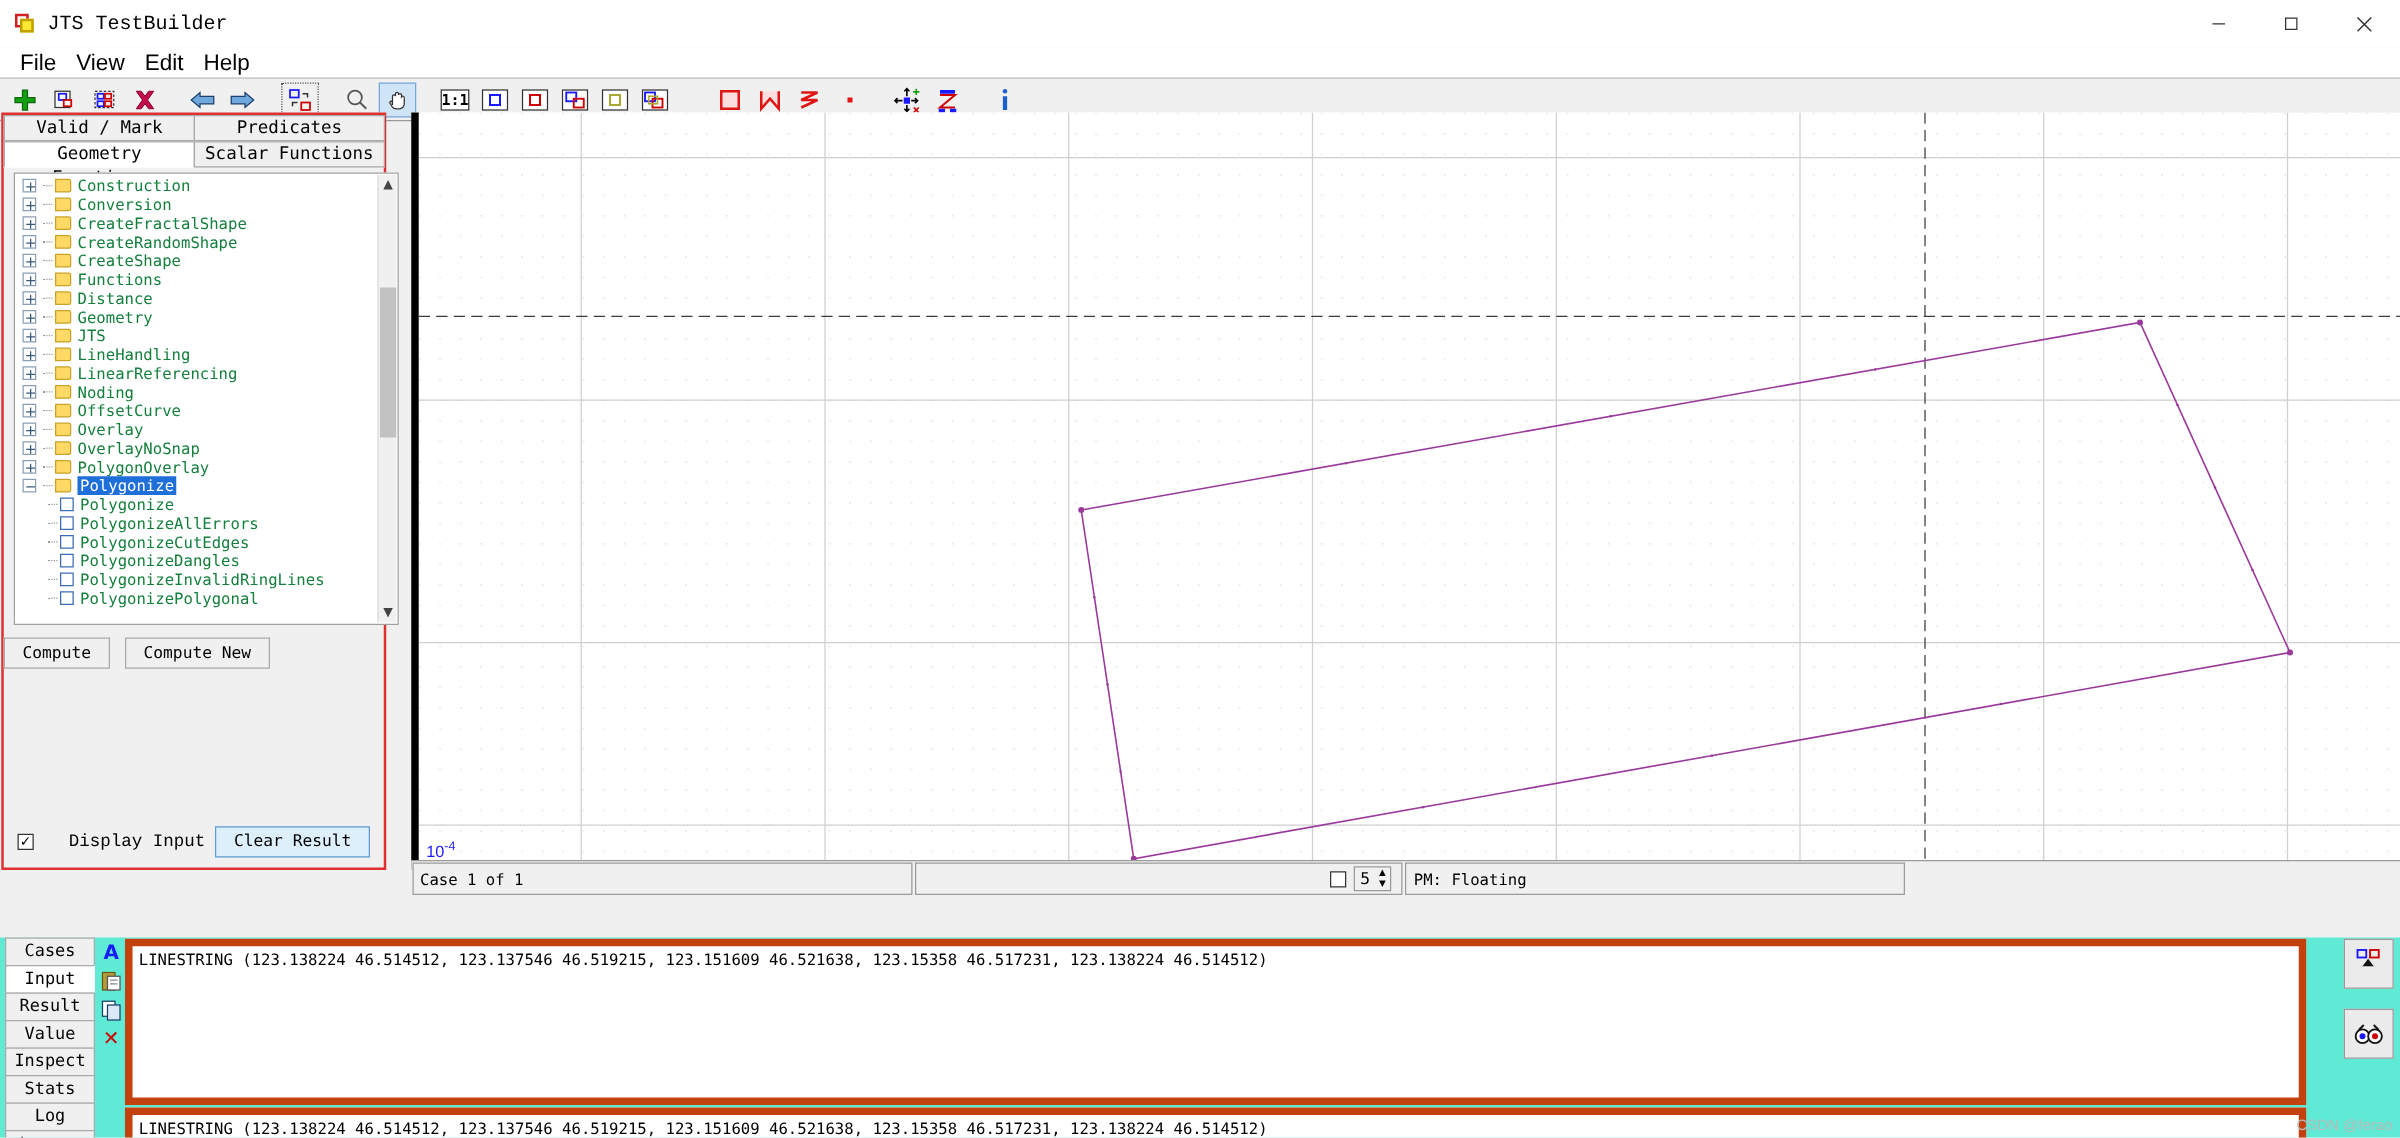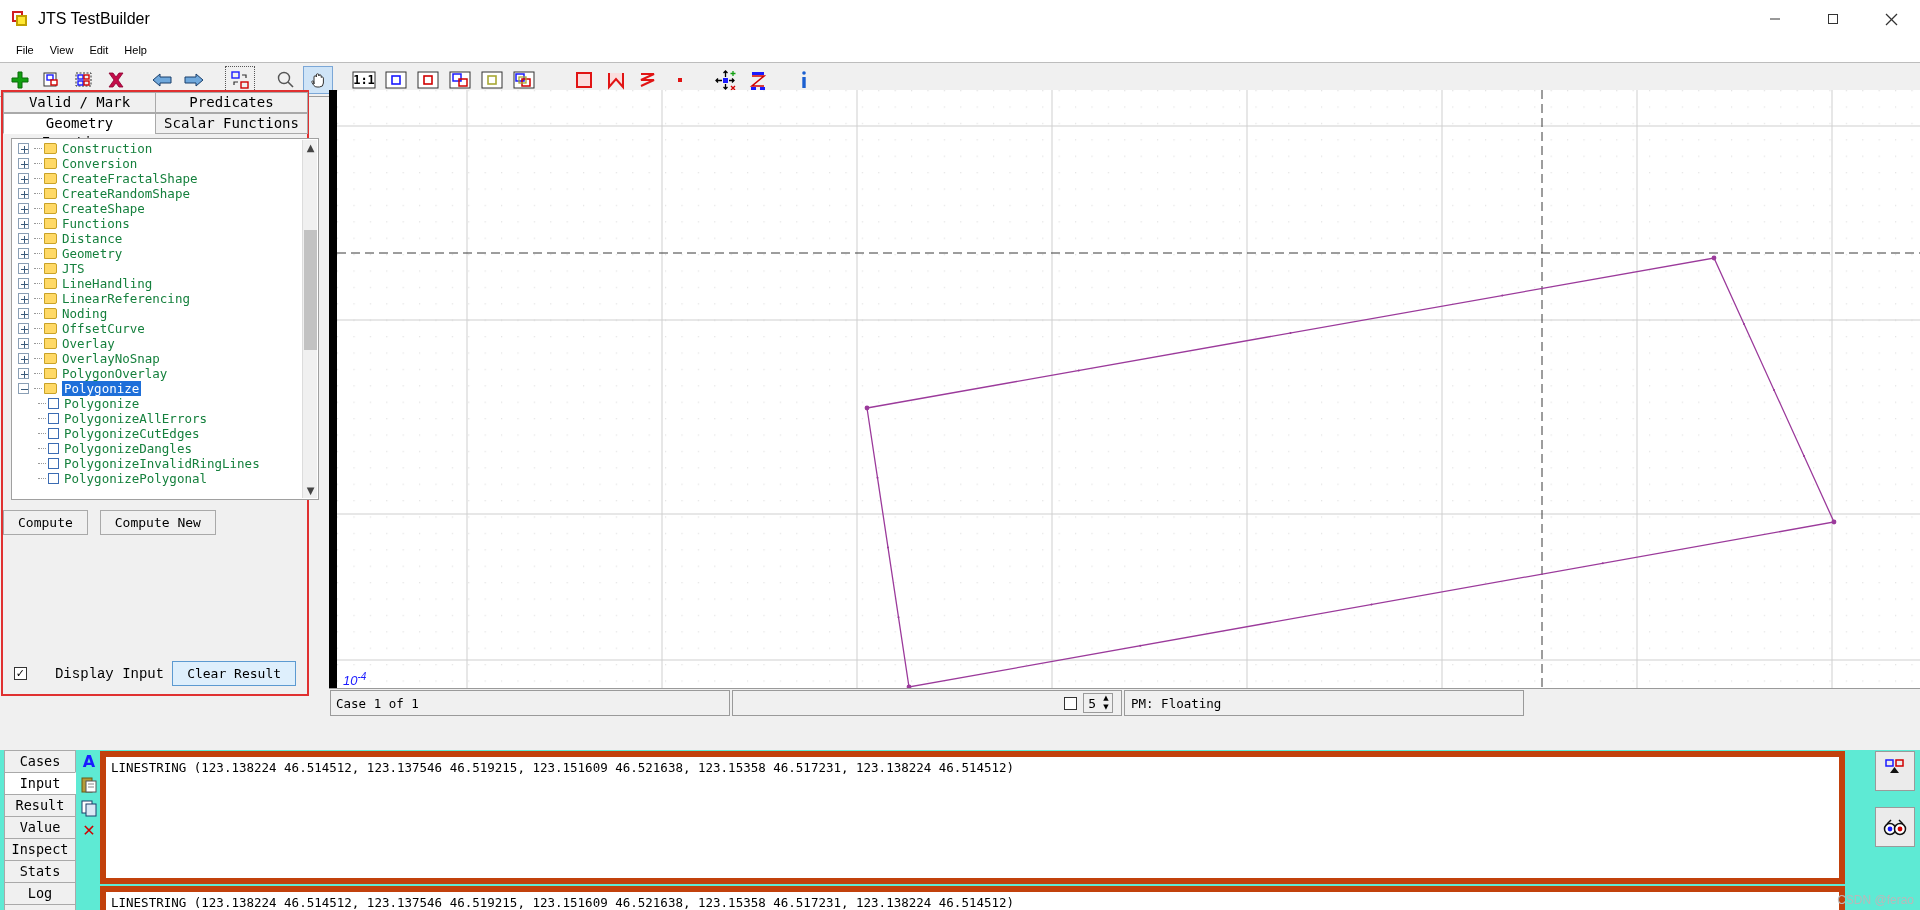--- a/index.html
+++ b/index.html
@@ -23,34 +23,34 @@
     width:16px; height:16px; margin-left:12px; margin-right:10px; position:relative;
   }
   #titlebar .app-icon .sq1 {
     position:absolute; left:0; top:0; width:11px; height:11px;
     border:2px solid #d02020; background:#ffffff;
   }
   #titlebar .app-icon .sq2 {
     position:absolute; left:4px; top:4px; width:11px; height:11px;
     border:2px solid #c0a000; background:#ffe832;
   }
-  #title-text { font-size:16px; color:#000; font-family:Liberation Sans, sans-serif;text-align:center; }
+  #title-text { font-size:16px; color:#000; font-family:Liberation Mono, monospace;text-align:center; }
   .win-btns { margin-left:auto; display:flex; height:38px; }
   .win-btn {
     width:58px; height:38px; display:flex; align-items:center; justify-content:center;
     font-size:15px; color:#333; font-family:"DejaVu Sans", sans-serif;
   }
   .win-btn.close { color:#333; }
 
   
   #menubar {
     position:absolute; left:0; top:38px; width:1920px; height:24px;
     background:#ffffff; display:flex; align-items:center; padding-left:8px;
   }
-  #menubar .mi { padding:2px 8px; font-size:11px; font-family:"Liberation Sans", sans-serif; color:#000;text-align:center; }
+  #menubar .mi { padding:2px 8px; font-size:18px; font-family:"Liberation Sans", sans-serif; color:#000;text-align:center; }
 
   
   #toolbar {
     position:absolute; left:0; top:62px; width:1920px; height:35px;
     background:#f0f0f0; border-top:1px solid #bdbdbd; border-bottom:1px solid #9a9a9a;
     display:flex; align-items:center;
   }
   .tbtn { width:30px; height:28px; margin:0 1px; display:flex; align-items:center;
           justify-content:center; position:relative; }
   .tbtn.sel { background:#cfe4f7; border:1px solid #7ba7d7; }
@@ -117,21 +117,21 @@
     display:flex; align-items:center; justify-content:center; gap:8px;
   }
   .chk { width:13px; height:13px; border:1px solid #333; background:#fff;
          display:inline-flex; align-items:center; justify-content:center;
          font-size:11px; line-height:11px; font-family:"DejaVu Sans", sans-serif; }
   .chklbl { font-family:Liberation Mono, monospace; font-size:14px;margin-left:20px; }
 
   
   #canvaswrap {
     position:absolute; left:329px; top:90px; width:1466px; height:606px;
-    background:#ffffff; border-left:8px solid #000000;font-style:italic;
+    background:#ffffff; border-left:6px solid #000000;
   }
   #canvas { position:absolute; inset:0; overflow:hidden; }
   #axislabel {
     position:absolute; left:6px; bottom:8px; color:#1a1aff;
     font-family:"Liberation Sans", sans-serif; font-size:13px;
   }
   #axislabel sup { font-size:10px; }
 
   
   #statusbar {

